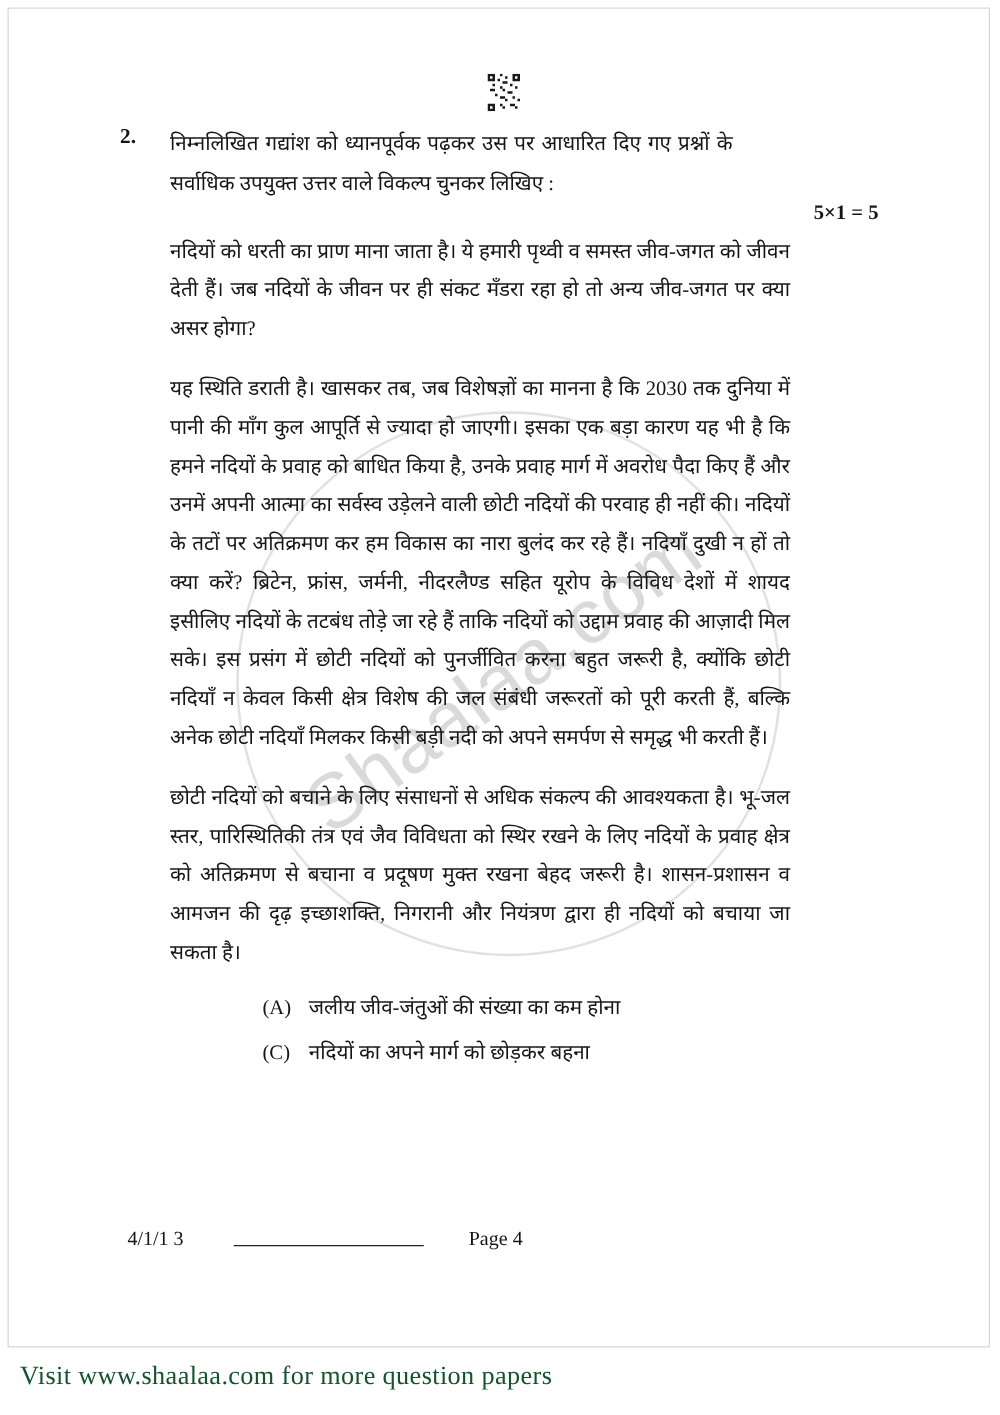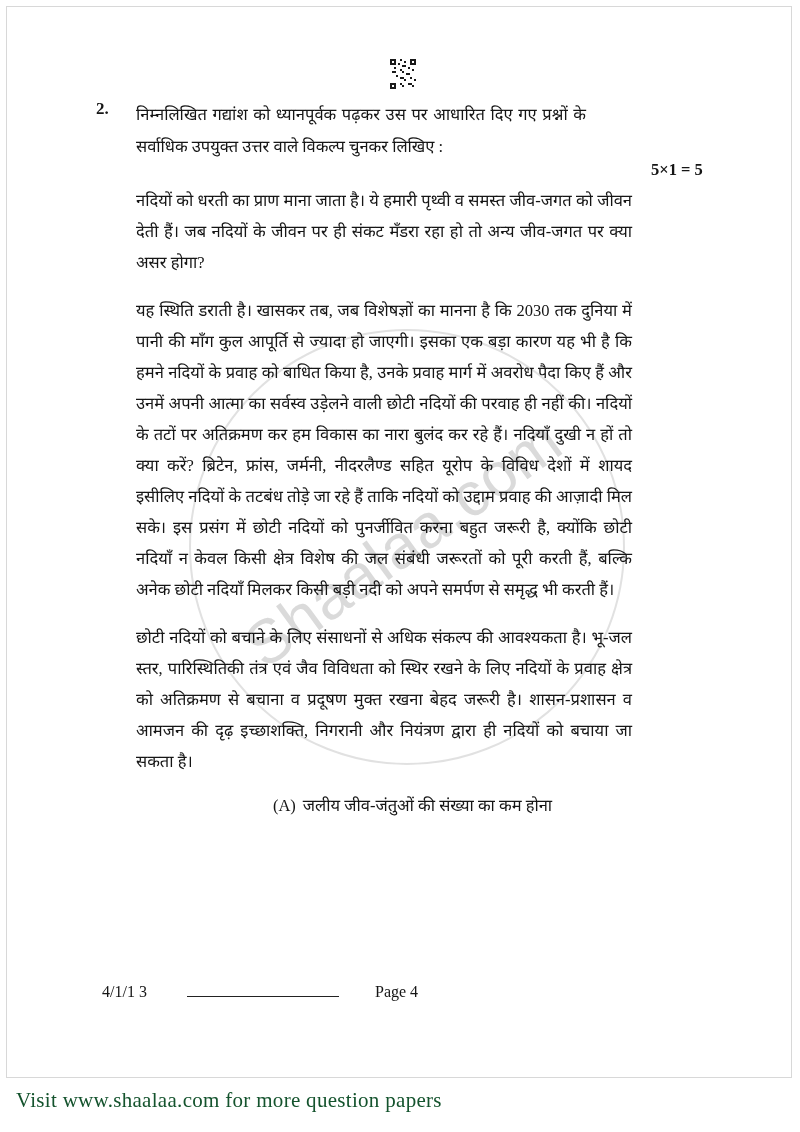--- a/index.html
+++ b/index.html
@@ -97,24 +97,23 @@
     margin: 28px 0 0 40px;
     font-size: 16.5px;
     line-height: 28px;
   }
   .subq-label {
     font-weight: bold;
     display: inline-block;
     width: 38px;
   }
   .option {
-    margin: 12px 0 0 78px;
+    margin: 12px 0 0 114px;
     font-size: 16.5px;
     line-height: 24px;
-    text-align: center;
   }
   .opt-label {
     display: inline-block;
     width: 37px;
   }
   .footer-left {
     position: absolute;
     left: 95px;
     top: 976px;
     font-size: 16px;
@@ -195,20 +194,23 @@
     </div>
 
     <p class="para">नदियों को धरती का प्राण माना जाता है। ये हमारी पृथ्वी व समस्त जीव-जगत को जीवन देती हैं। जब नदियों के जीवन पर ही संकट मँडरा रहा हो तो अन्य जीव-जगत पर क्या असर होगा?</p>
     <p class="para">यह स्थिति डराती है। खासकर तब, जब विशेषज्ञों का मानना है कि 2030 तक दुनिया में पानी की माँग कुल आपूर्ति से ज्यादा हो जाएगी। इसका एक बड़ा कारण यह भी है कि हमने नदियों के प्रवाह को बाधित किया है, उनके प्रवाह मार्ग में अवरोध पैदा किए हैं और उनमें अपनी आत्मा का सर्वस्व उड़ेलने वाली छोटी नदियों की परवाह ही नहीं की। नदियों के तटों पर अतिक्रमण कर हम विकास का नारा बुलंद कर रहे हैं। नदियाँ दुखी न हों तो क्या करें? ब्रिटेन, फ्रांस, जर्मनी, नीदरलैण्ड सहित यूरोप के विविध देशों में शायद इसीलिए नदियों के तटबंध तोड़े जा रहे हैं ताकि नदियों को उद्दाम प्रवाह की आज़ादी मिल सके। इस प्रसंग में छोटी नदियों को पुनर्जीवित करना बहुत जरूरी है, क्योंकि छोटी नदियाँ न केवल किसी क्षेत्र विशेष की जल संबंधी जरूरतों को पूरी करती हैं, बल्कि अनेक छोटी नदियाँ मिलकर किसी बड़ी नदी को अपने समर्पण से समृद्ध भी करती हैं।</p>
     <p class="para">छोटी नदियों को बचाने के लिए संसाधनों से अधिक संकल्प की आवश्यकता है। भू-जल स्तर, पारिस्थितिकी तंत्र एवं जैव विविधता को स्थिर रखने के लिए नदियों के प्रवाह क्षेत्र को अतिक्रमण से बचाना व प्रदूषण मुक्त रखना बेहद जरूरी है। शासन-प्रशासन व आमजन की दृढ़ इच्छाशक्ति, निगरानी और नियंत्रण द्वारा ही नदियों को बचाया जा सकता है।</p>
 
 
     <div class="option">
       <span class="opt-label">(A)</span><span>जलीय जीव-जंतुओं की संख्या का कम होना</span>
     </div>
+    <div class="option">
+      <span class="opt-label">(C)</span><span>नदियों का अपने मार्ग को छोड़कर बहना</span>
+    </div>
 
   </div>
 
   <div class="footer-left">4/1/1 3</div>
   <div class="footer-line"></div>
   <div class="footer-center">Page 4</div>
 
 </div>
 
 <div class="bottom-note">Visit www.shaalaa.com for more question papers</div>

